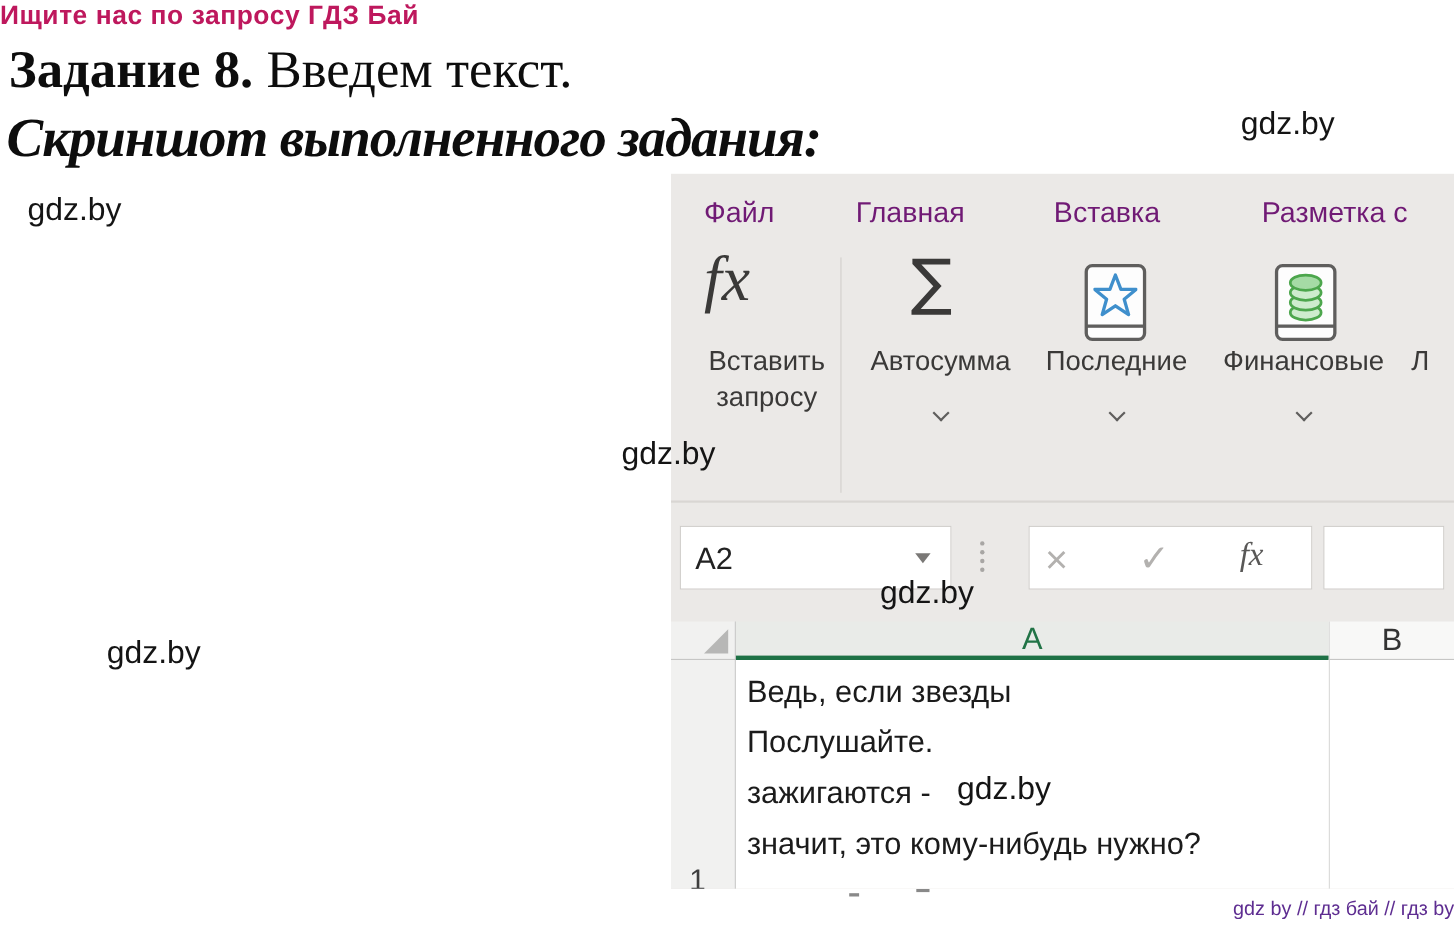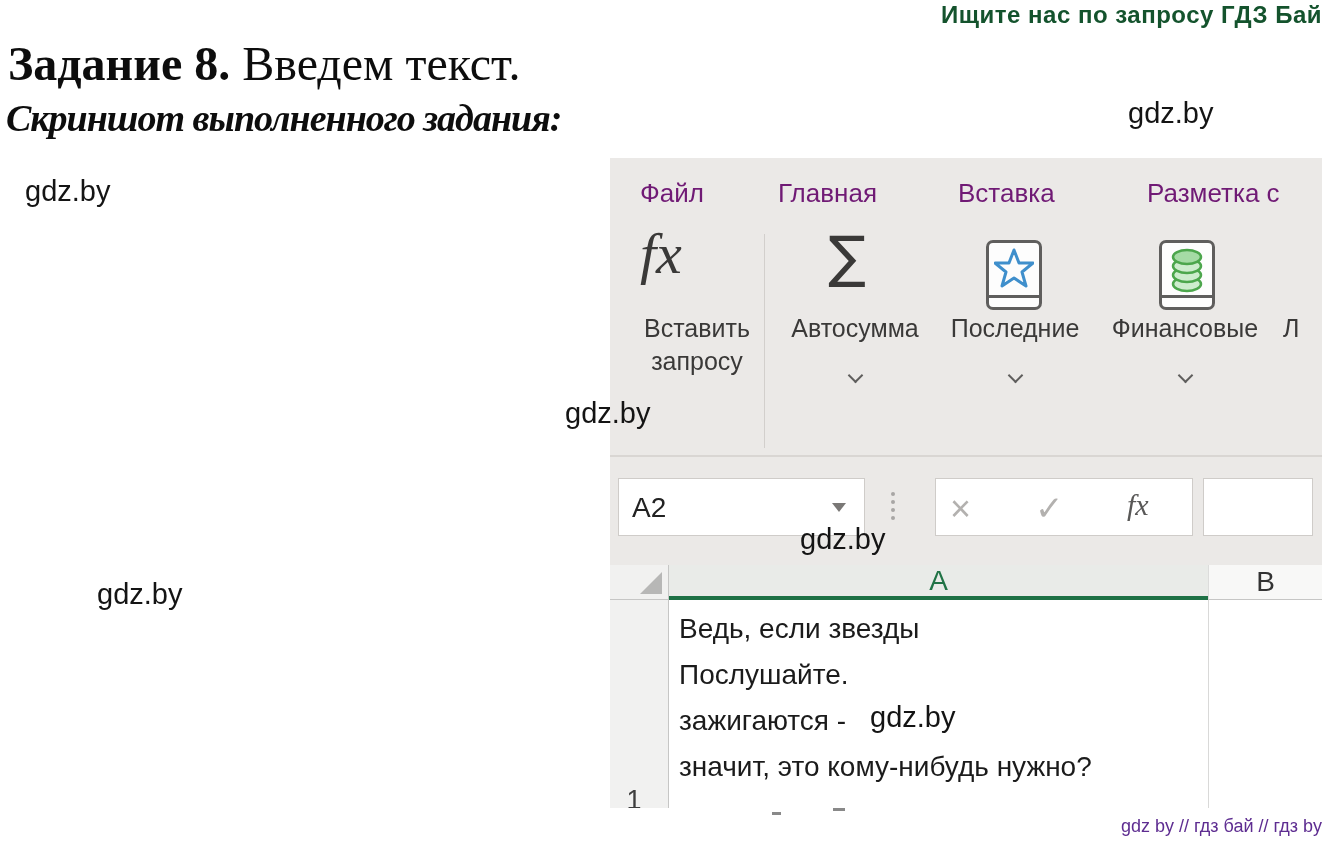--- a/index.html
+++ b/index.html
@@ -5,33 +5,33 @@
   * { margin:0; padding:0; box-sizing:border-box; }
   html,body { background:#ffffff; }
   .page {
     position:relative; width:1322px; height:849px;
     background:#ffffff; overflow:hidden;
     font-family:"Liberation Sans", sans-serif;
   }
   
   .banner {
     position:absolute; top:1px; left:0; width:100%;
-    text-align:right; font-size:24px; font-weight:bold;
-    color:#14532d; letter-spacing:0.5px;
+    text-align:left; font-size:24px; font-weight:bold;
+    color:#be185d; letter-spacing:0.5px;
   }
   .heading1 {
     position:absolute; top:36px; left:8px;
     font-family:"Liberation Serif", serif; font-size:48px; color:#0d0d0d;
     white-space:nowrap;
   }
   .heading1 .bold { font-weight:bold; }
   .heading2 {
     position:absolute; top:96px; left:6px;
     font-family:"Liberation Serif", serif; font-style:italic; font-weight:bold;
-    font-size:38px; color:#0d0d0d; white-space:nowrap; letter-spacing:-1px;
+    font-size:50px; color:#0d0d0d; white-space:nowrap; letter-spacing:-1px;
   }
   .watermark {
     position:absolute; font-size:29px; color:#141414; z-index:30;
     white-space:nowrap;
   }
   .wm1 { left:25px;  top:175px; }
   .wm2 { left:1128px; top:97px; }
   .wm3 { left:565px; top:397px; }
   .wm4 { left:800px; top:523px; }
   .wm5 { left:97px;  top:578px; }

